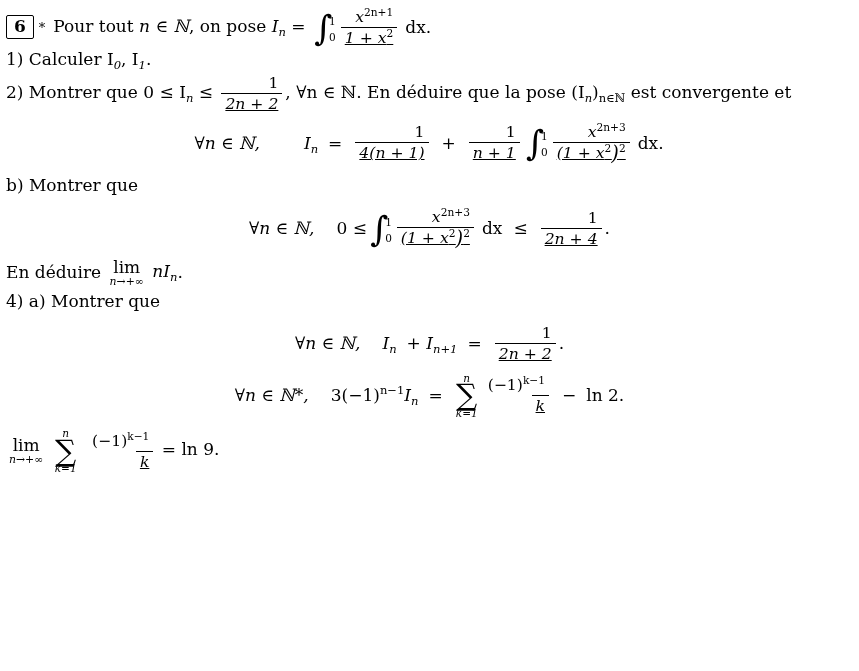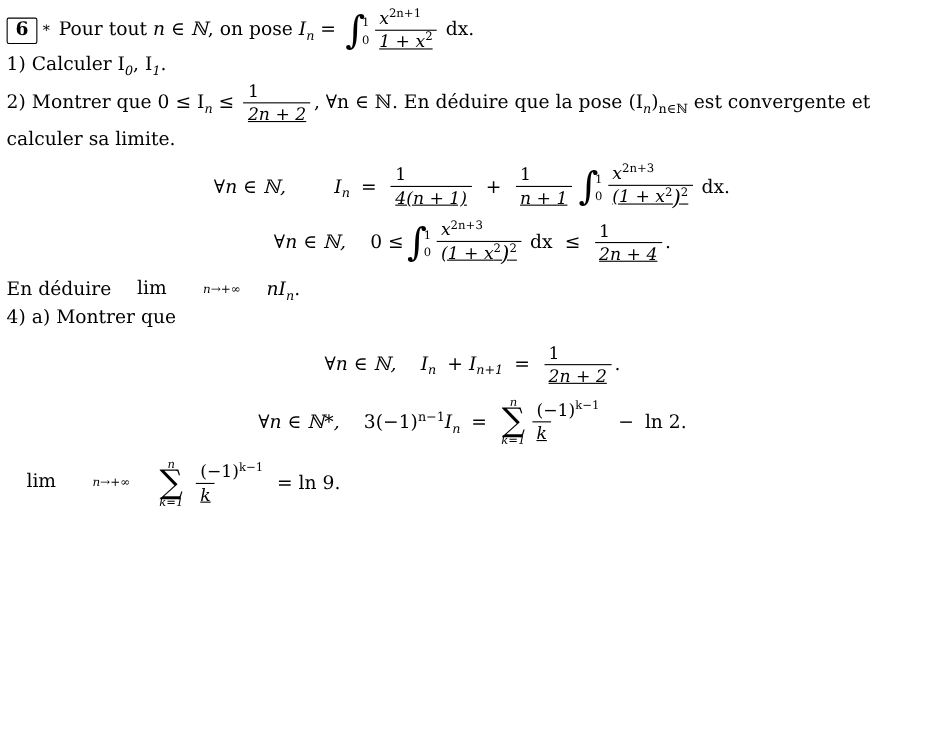--- a/index.html
+++ b/index.html
@@ -63,21 +63,21 @@
     justify-content: center;
     gap: 0;
   }
   .gap-lg { display: inline-block; width: 44px; }
   .gap-md { display: inline-block; width: 22px; }
   .gap-sm { display: inline-block; width: 10px; }
   
   .frac {
     display: inline-flex;
     flex-direction: column;
-    align-items: flex-start;
+    align-items: flex-end;
     vertical-align: middle;
     margin: 0 3px;
     line-height: 1.15;
   }
   .frac .num { padding: 0 4px 1px 4px; font-size: 0.92em; }
   .frac .den { padding: 1px 4px 0 4px; border-top: 1.1px solid #000; font-size: 0.92em; text-decoration: underline; }
   
   .intg {
     display: inline-flex;
     align-items: center;
@@ -111,26 +111,25 @@
     vertical-align: middle;
     margin: 0 3px;
     line-height: 1;
   }
   .sumg .sup { font-size: 0.62em; margin-bottom: -1px; }
   .sumg .sym { font-size: 1.75em; line-height: 0.86; }
   .sumg .sub { font-size: 0.62em; margin-top: 0px; }
   
   .limg {
     display: inline-flex;
-    flex-direction: row;
+    flex-direction: column;
     align-items: center;
     vertical-align: middle;
-    margin: 0 18px;
+    margin: 0 3px;
     line-height: 1.05;
-    gap: 33px;
   }
   .limg .lsym { font-size: 1em; }
   .limg .lsub { font-size: 0.64em; margin-top: -1px; }
   sup { font-size: 0.68em; vertical-align: super; line-height: 0; }
   sub { font-size: 0.68em; vertical-align: sub; line-height: 0; }
   .paren-big {
     font-size: 1.25em;
     line-height: 1;
     vertical-align: middle;
   }
@@ -172,21 +171,20 @@
   <div class="line">
     <span>2) Montrer que 0 ≤ I</span><sub class="math it">n</sub>
     <span>≤</span>
     <span class="frac">
       <span class="num math">1</span>
       <span class="den math it">2n + 2</span>
     </span><span>, ∀n ∈ ℕ. En déduire que la pose</span>
     <span class="math"><span>(I</span><sub class="it">n</sub><span>)</span><sub>n∈ℕ</sub></span>
     <span>est convergente et</span>
   </div>
-  <div class="line">calculer sa limite.</div>
 
 
   <div class="centered">
     <span class="eqrow">
       <span class="math it">∀n ∈ ℕ,</span>
       <span class="gap-lg"></span>
       <span class="math it"><span>I</span><sub>n</sub></span>
       <span class="gap-sm"></span>
       <span>=</span>
       <span class="gap-sm"></span>
@@ -209,20 +207,21 @@
         </span>
         <span class="frac">
           <span class="num math it"><span>x</span><sup class="upr">2n+3</sup></span>
           <span class="den math it"><span>(1 + x</span><sup class="upr">2</sup><span class="paren-big">)</span><sup class="upr">2</sup></span>
         </span>
         <span class="dx math upr">dx.</span>
       </span>
     </span>
   </div>
 
+  <div class="line">b) Montrer que</div>
 
   <div class="centered">
     <span class="eqrow">
       <span class="math it">∀n ∈ ℕ,</span>
       <span class="gap-md"></span>
       <span class="math">0 ≤</span>
       <span class="intg">
         <span class="intsym">∫</span>
         <span class="intlim">
           <span class="up">1</span>

